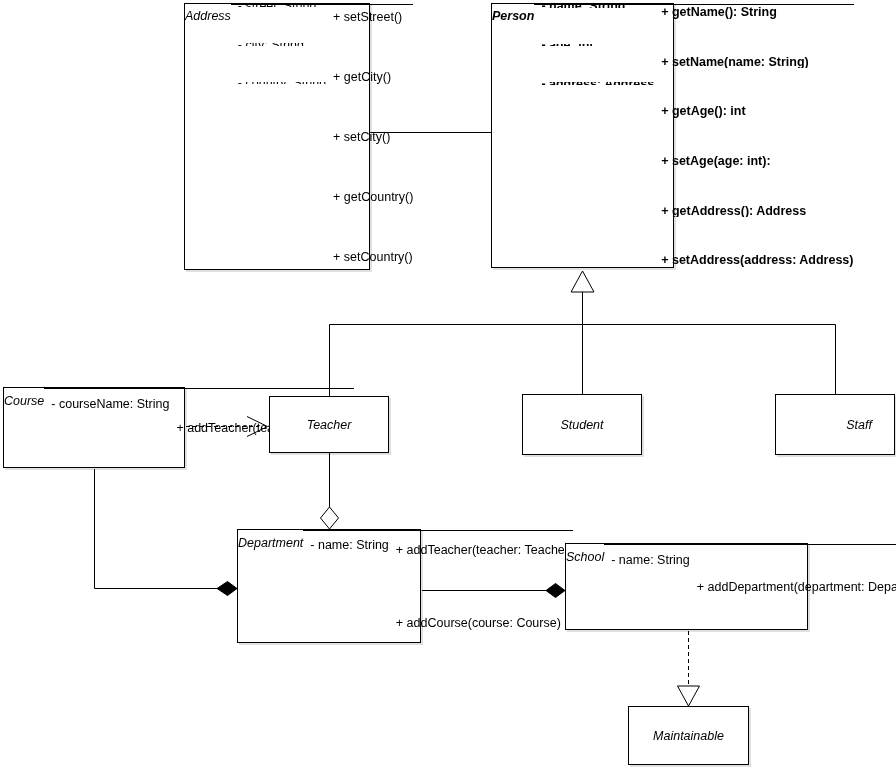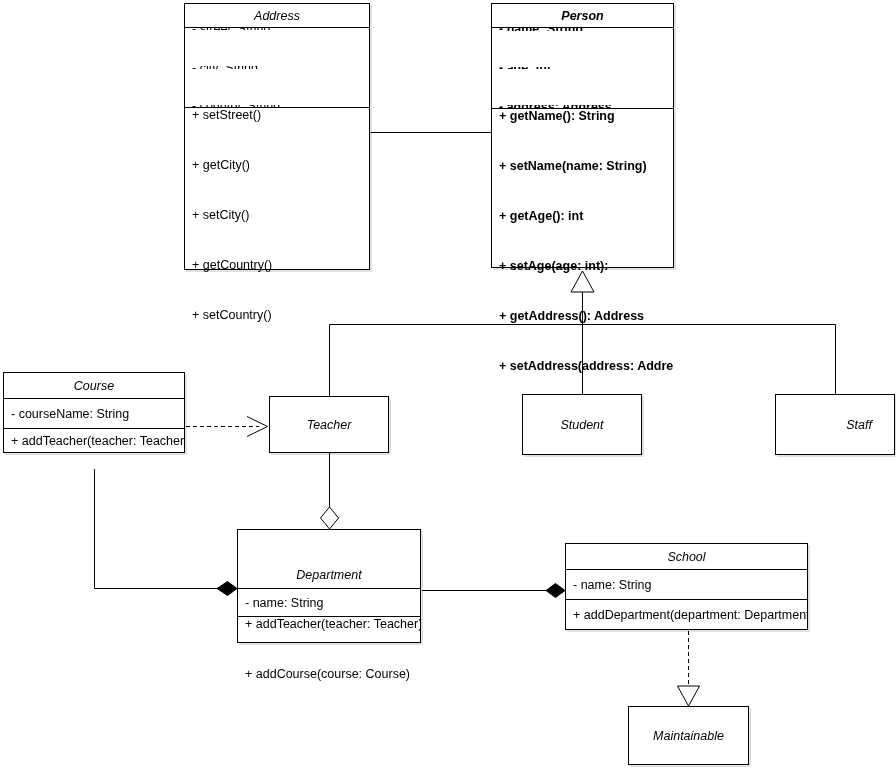--- a/index.html
+++ b/index.html
@@ -5,21 +5,21 @@
   html,body{margin:0;padding:0;}
   body{
     width:896px;height:769px;position:relative;overflow:hidden;
     background:#ffffff;
     font-family:"Liberation Sans", sans-serif;
     font-size:12.5px;color:#000;
   }
   #canvas{position:absolute;left:0;top:0;width:896px;height:769px;}
   .cls{
     position:absolute;background:#fff;border:1px solid #000;
-    box-sizing:border-box;display:flex;flex-direction:column;
+    box-sizing:border-box;display:flex;flex-direction:row;
     box-shadow:2px 2px 0 rgba(0,0,0,0.12);
   }
   .cls .title{
     font-style:italic;display:flex;align-items:center;justify-content:center;
     flex:0 0 auto;white-space:nowrap;
   }
   .cls .title.fill{flex:1 1 auto;}
   .sec{border-top:1px solid #000000;display:flex;flex-direction:column;box-sizing:border-box;flex:0 0 auto;gap:36px;}
   .sec.grow{flex:1 1 auto;}
   .row{flex:1 1 auto;display:flex;align-items:center;padding-left:7px;white-space:nowrap;overflow:hidden;}
@@ -54,40 +54,40 @@
       </div>
       <div class="sec grow">
         <div class="row">+ getName(): String</div>
         <div class="row">+ setName(name: String)</div>
         <div class="row">+ getAge(): int</div>
         <div class="row">+ setAge(age: int):</div>
         <div class="row">+ getAddress(): Address</div>
         <div class="row">+ setAddress(address: Address)</div>
       </div>
     </div>
-    <div class="cls" style="left: 3px; top: 372px; width: 182px; height: 81px;">
+    <div class="cls" style="left: 3px; top: 387px; width: 182px; height: 81px;">
       <div class="title" style="height: 25px;">Course</div>
       <div class="sec" style="height: 30px;">
         <div class="row">- courseName: String</div>
       </div>
       <div class="sec grow">
         <div class="row">+ addTeacher(teacher: Teacher)</div>
       </div>
     </div>
     <div class="cls" style="left: 269px; top: 396px; width: 120px; height: 57px;">
       <div class="title fill">Teacher</div>
     </div>
     <div class="cls" style="left: 522px; top: 394px; width: 120px; height: 61px;">
       <div class="title fill">Student</div>
     </div>
     <div class="cls" style="left: 775px; top: 394px; width: 120px; height: 61px; padding-left: 48px;">
       <div class="title fill">Staff</div>
     </div>
     <div class="cls" style="left: 237px; top: 529px; width: 184px; height: 114px;">
-      <div class="title" style="height: 26px; margin-top: 32px;">Department</div>
+      <div class="title" style="height: 26px;">Department</div>
       <div class="sec" style="height: 28px;">
         <div class="row">- name: String</div>
       </div>
       <div class="sec grow">
         <div class="row">+ addTeacher(teacher: Teacher)</div>
         <div class="row">+ addCourse(course: Course)</div>
       </div>
     </div>
     <div class="cls" style="left: 565px; top: 543px; width: 243px; height: 87px;">
       <div class="title" style="height: 25px;">School</div>

